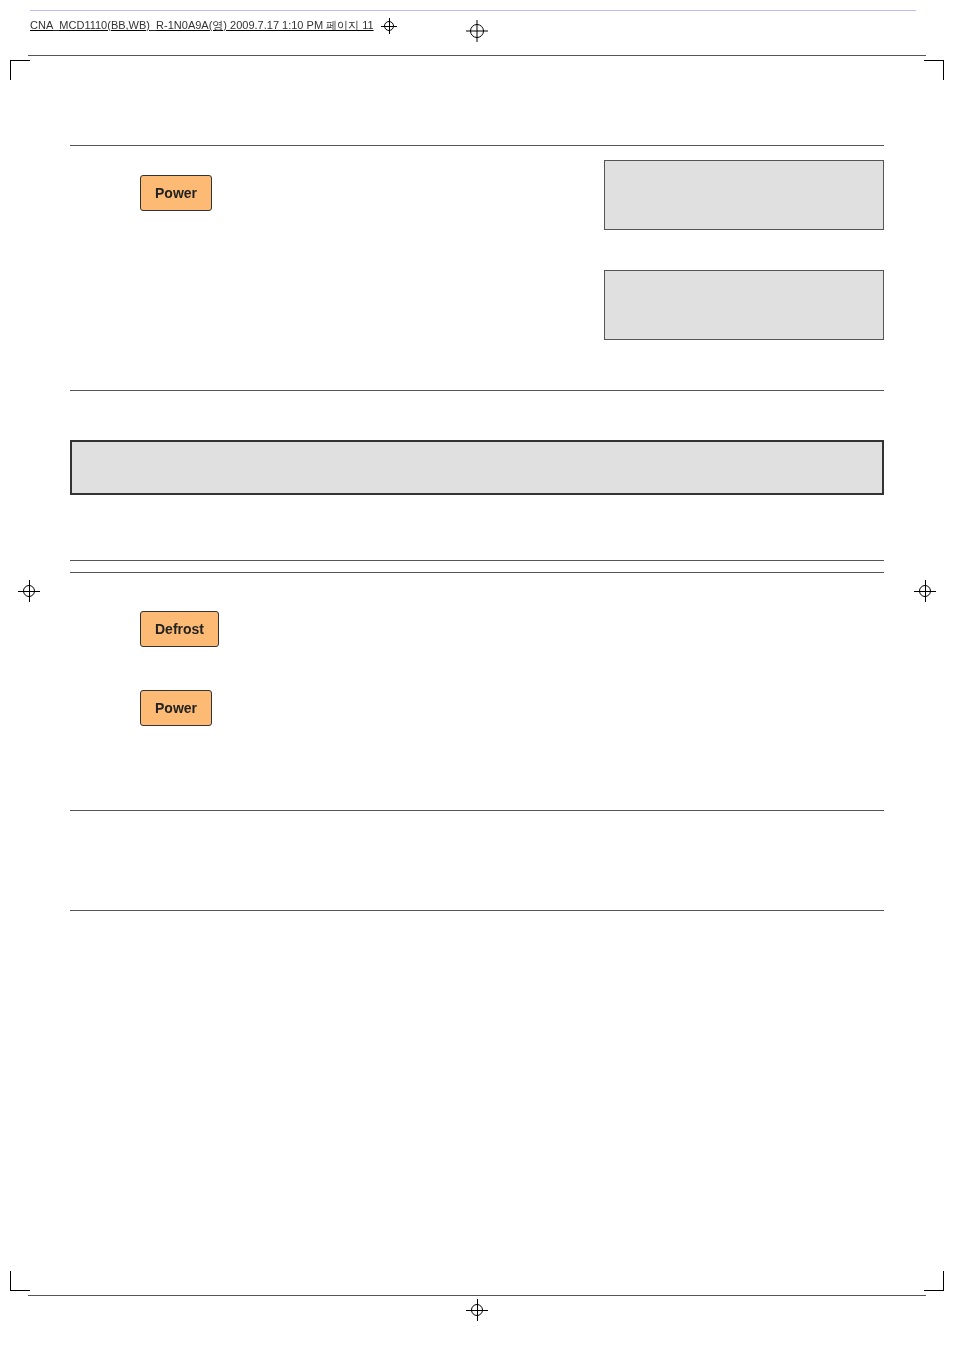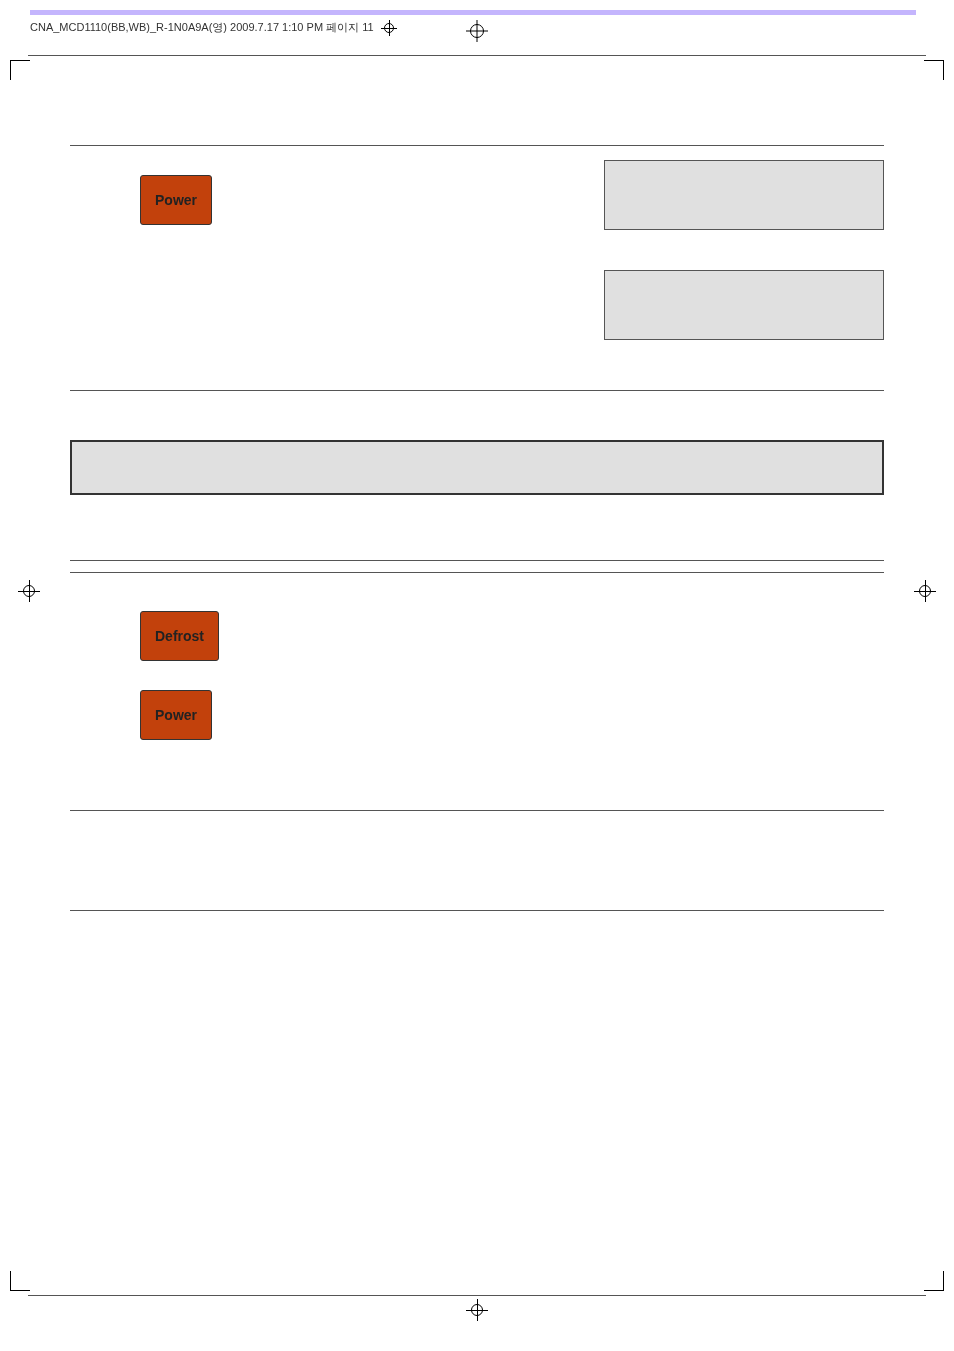--- a/index.html
+++ b/index.html
@@ -90,35 +90,36 @@
 
     
     .header-bar {
       position: absolute;
       top: 10px;
       left: 30px;
       right: 38px;
       height: 30px;
       display: flex;
       align-items: center;
-      border-top: 5px solid #c4b5fd;
+      border-top: 1px solid #c4b5fd;
+      text-decoration: underline;
     }
 
     .header-text {
       font-size: 11px;
       color: #333;
       white-space: nowrap;
     }
 
     
     .btn-label {
       display: inline-block;
       border: 1.5px solid #333;
-      background: #c2410c;
-      padding: 16px 14px;
+      background: #fdba74;
+      padding: 9px 14px;
       font-size: 14px;
       font-weight: bold;
       color: #222;
       border-radius: 3px;
       text-align: center;
     }
 
     
     .gray-rect {
       background: #e0e0e0;

